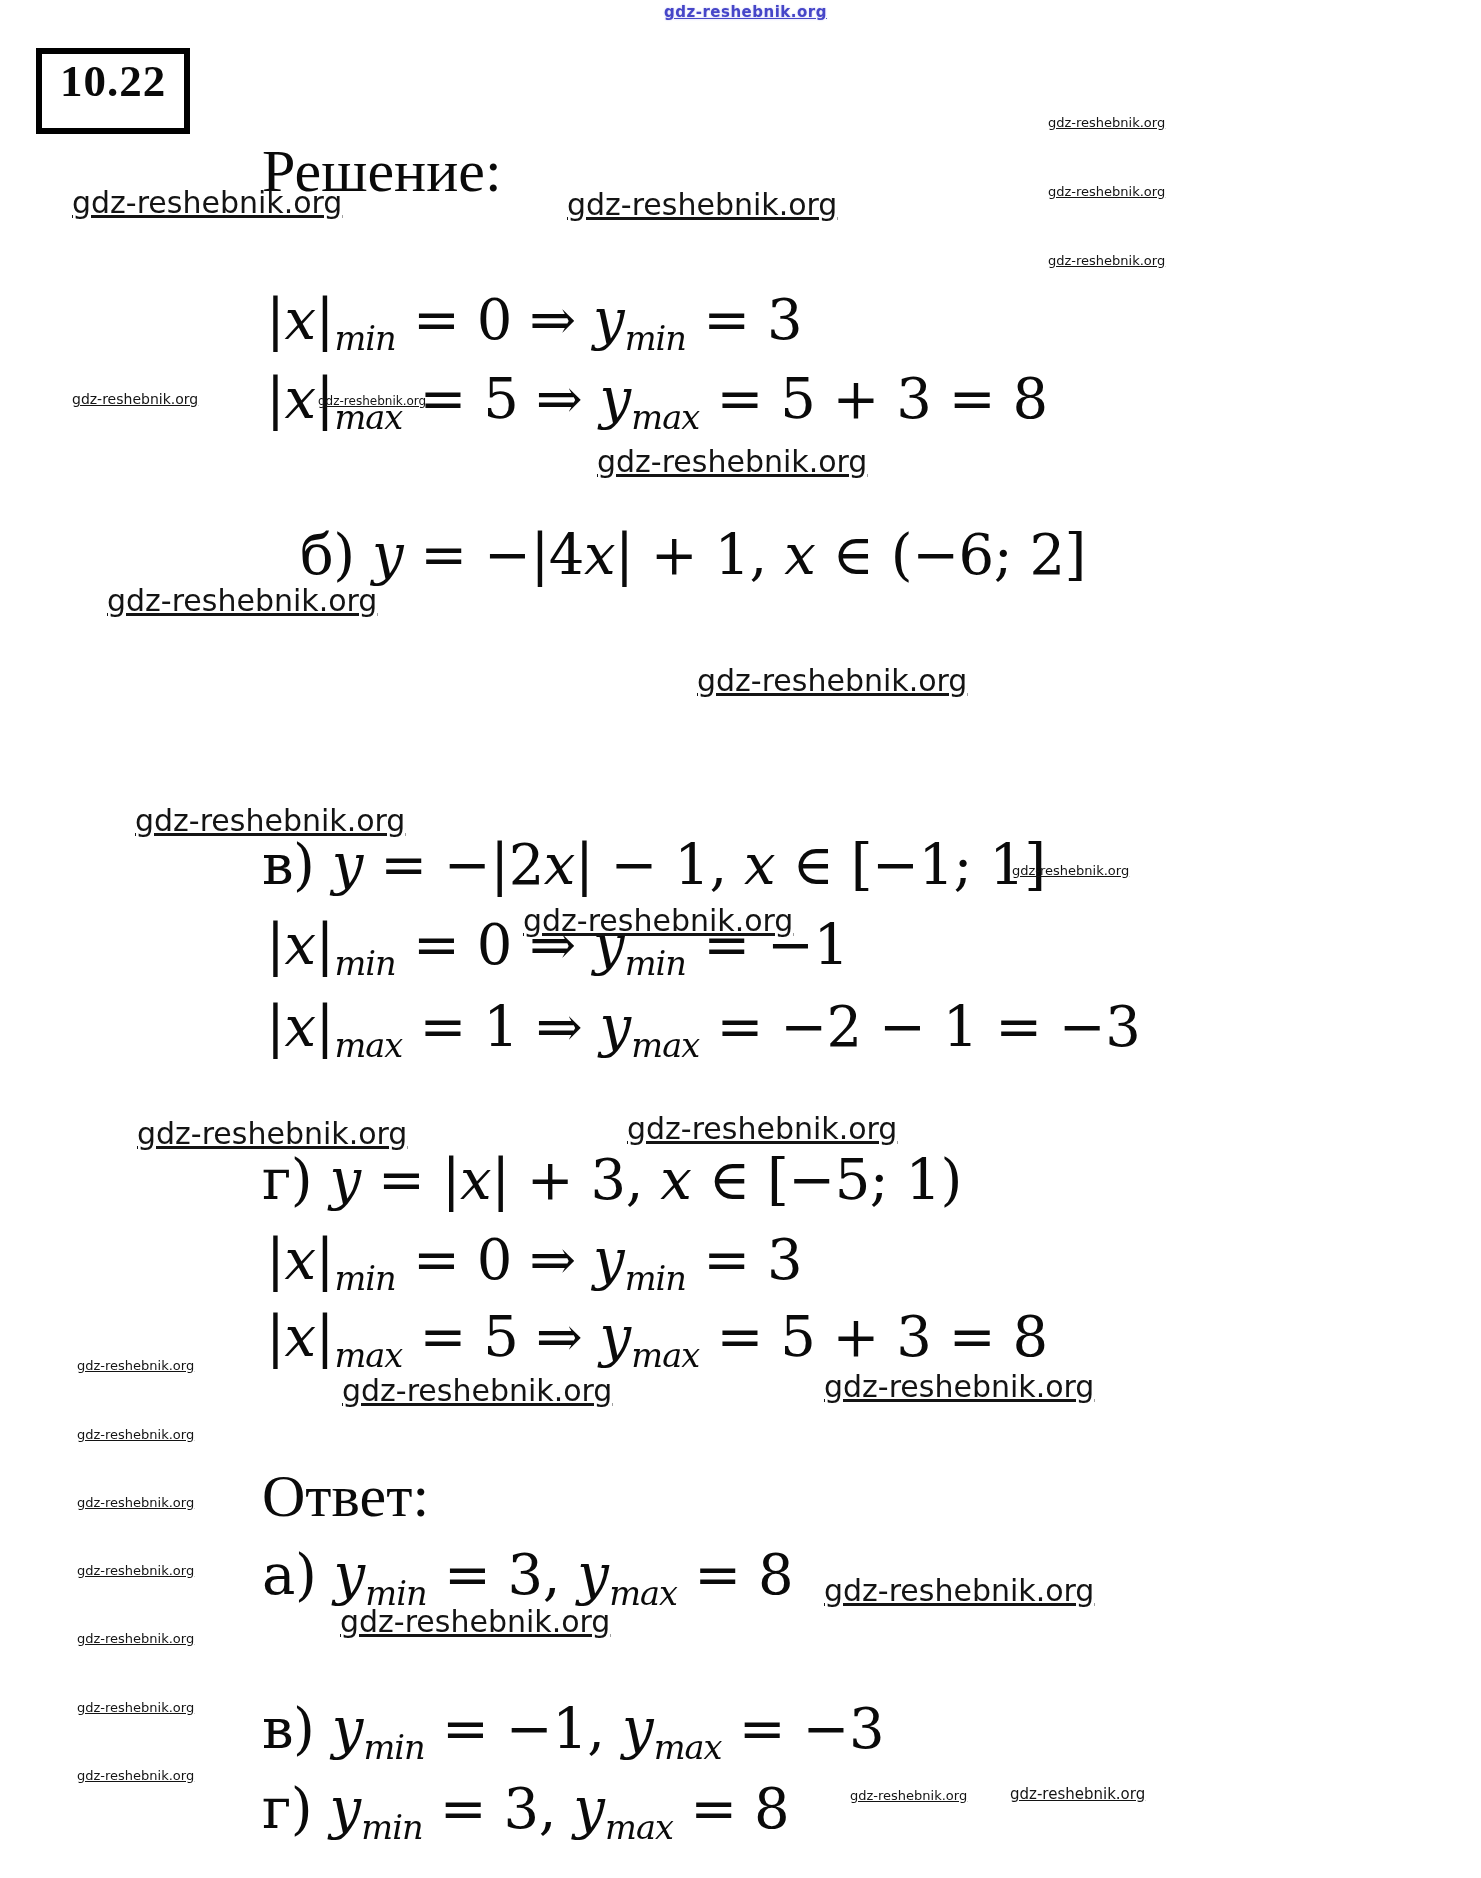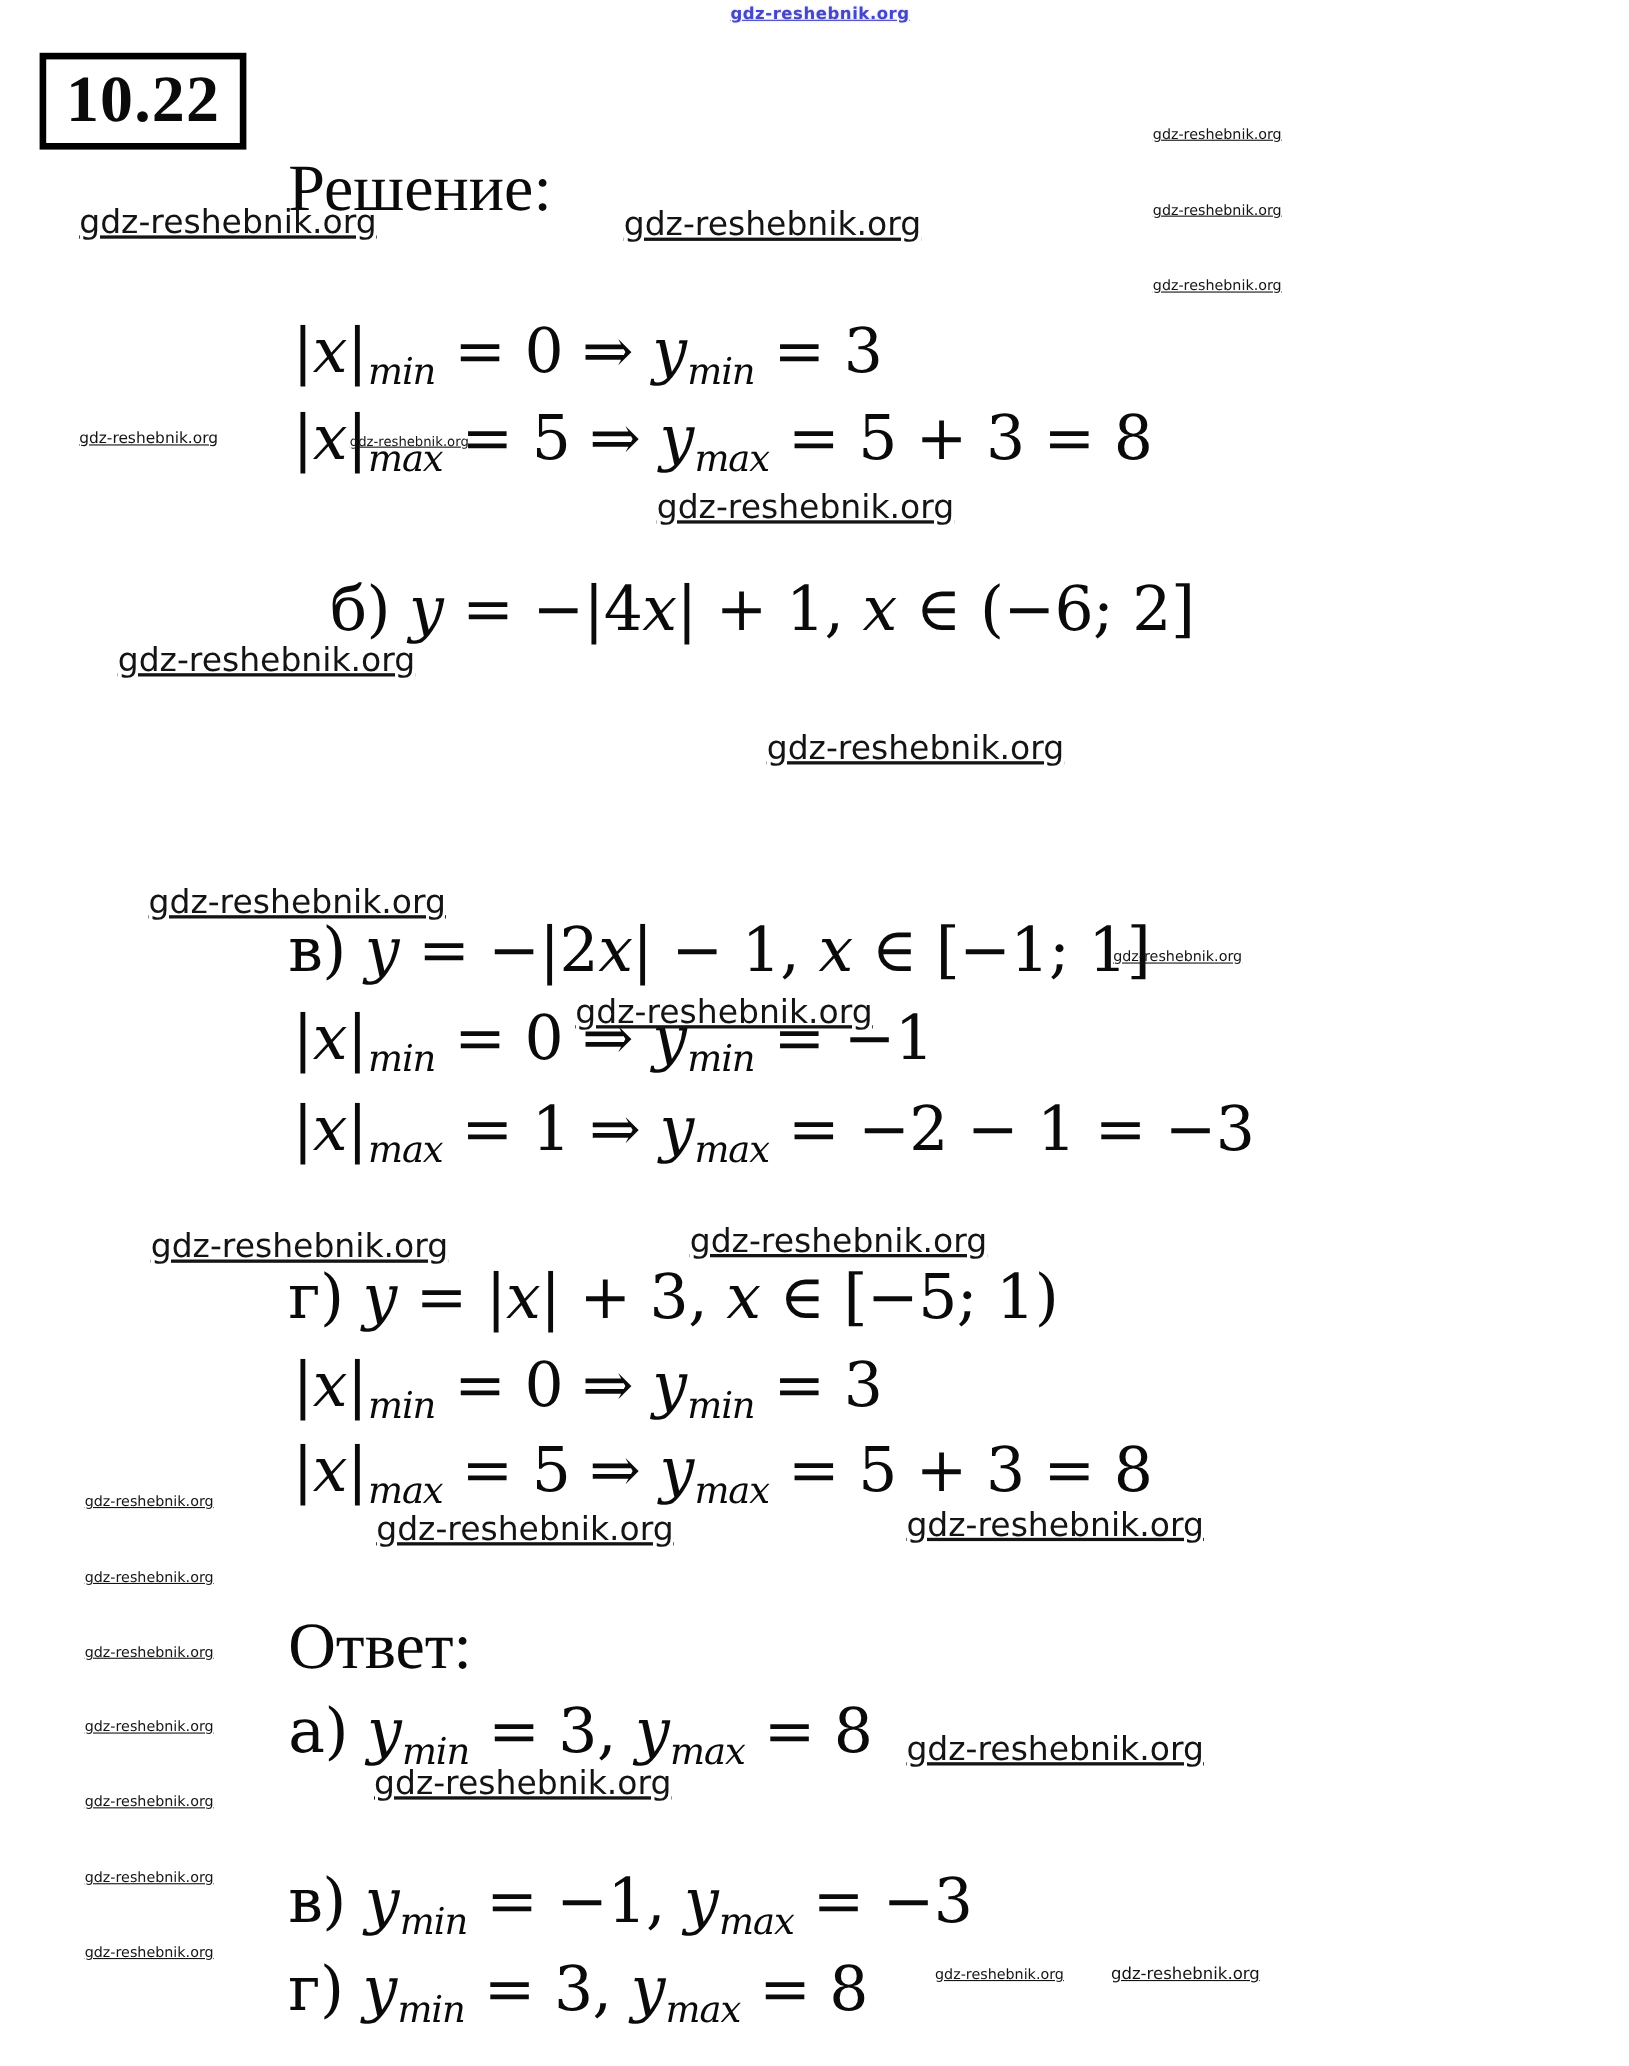--- a/index.html
+++ b/index.html
@@ -2,23 +2,23 @@
 <html><head>
 <meta charset="utf-8">
 <style>
   html,body{margin:0;padding:0;background:#ffffff;}
   .page{
     position:relative;width:1481px;height:1878px;background:#ffffff;
     overflow:hidden;color:#0a0a0a;font-family:"Liberation Serif",serif;
   }
   .numbox{
     position:absolute;left:36px;top:48px;
-    border:6px solid #000;padding:0 18px 4px 18px;
+    border:6px solid #000;padding:0 18px 20px 18px;
     font-family:"Liberation Serif",serif;font-weight:700;
-    font-size:60px;line-height:1.2;letter-spacing:1px;white-space:nowrap;
+    font-size:45px;line-height:1.2;letter-spacing:1px;white-space:nowrap;
   }
   .heading{
     position:absolute;font-family:Liberation Serif, serif;
     font-size:60px;line-height:1.2;white-space:nowrap;
   }
   .math{
     position:absolute;font-family:"DejaVu Serif","DejaVu Sans",serif;
     font-size:56px;line-height:1.2;white-space:nowrap;letter-spacing:-0.5px;
   }
   .math .v{font-style:italic;}

